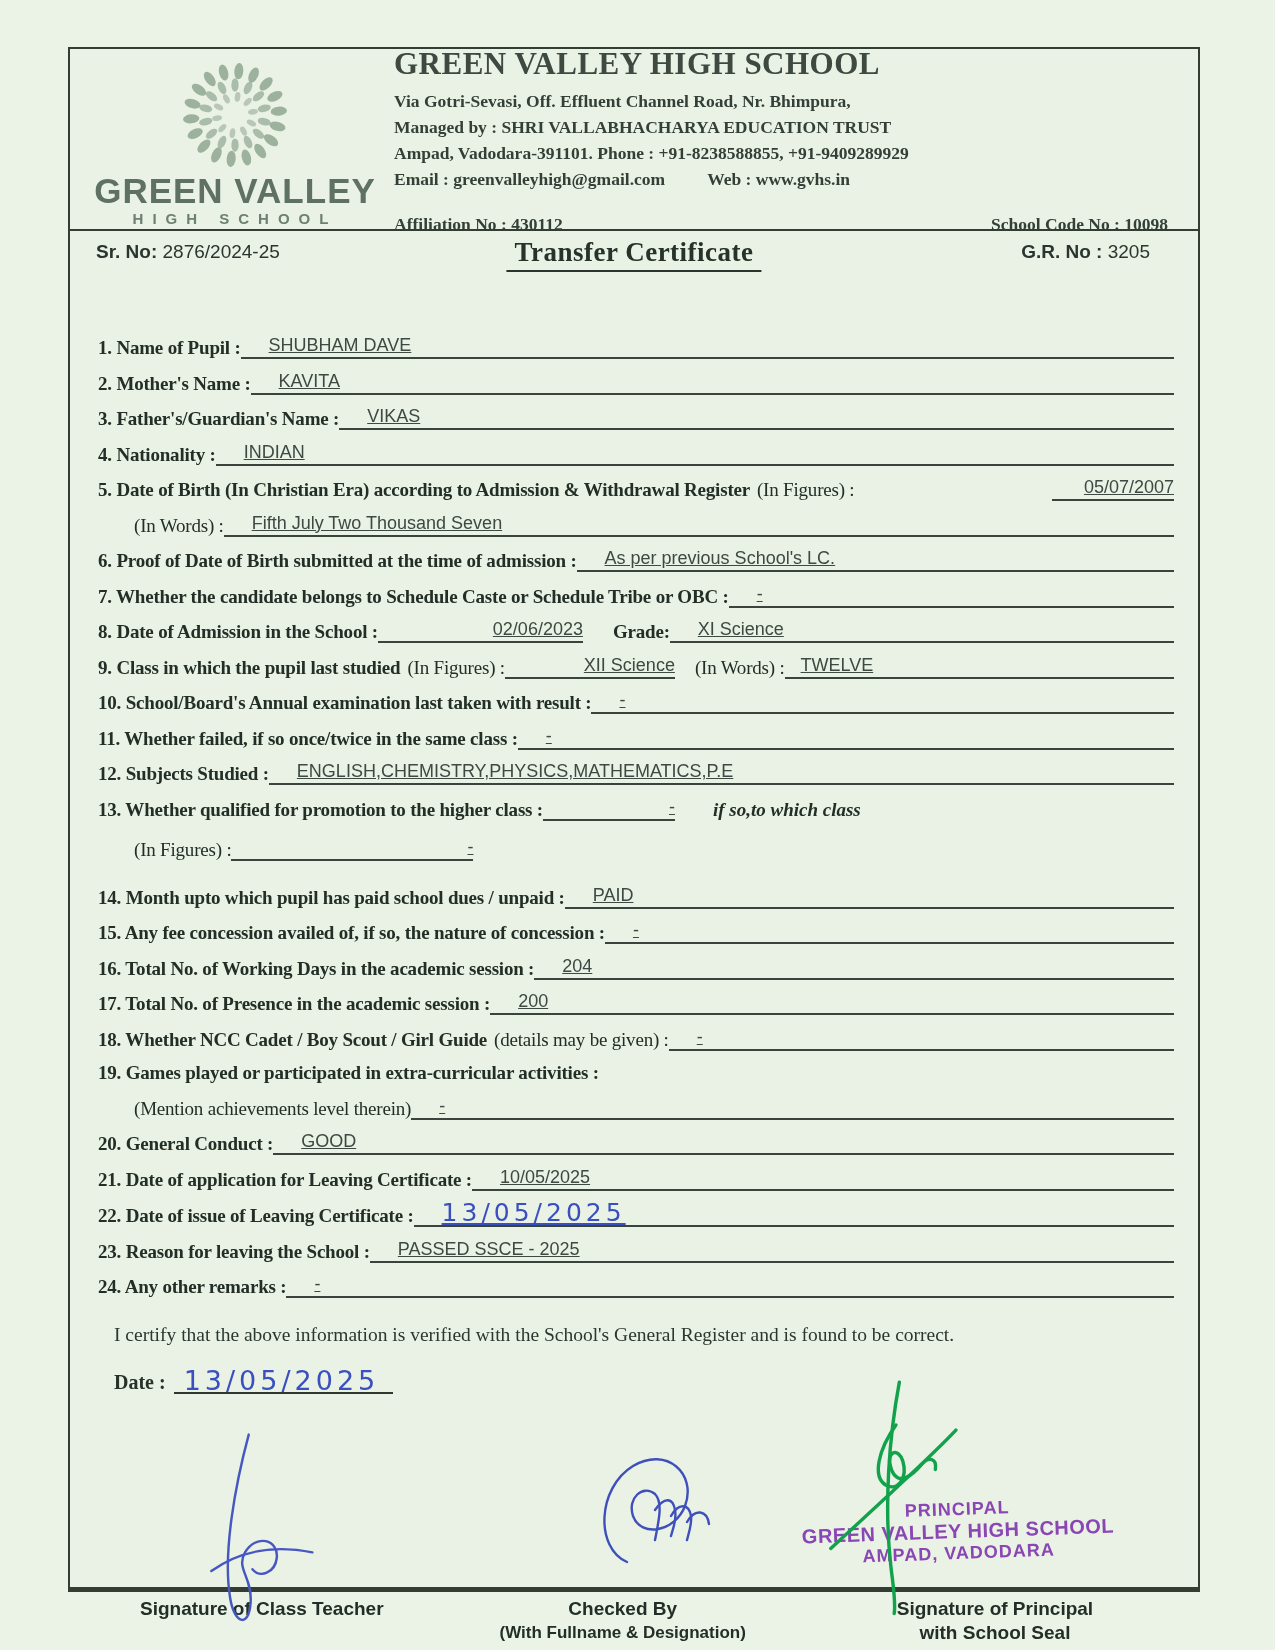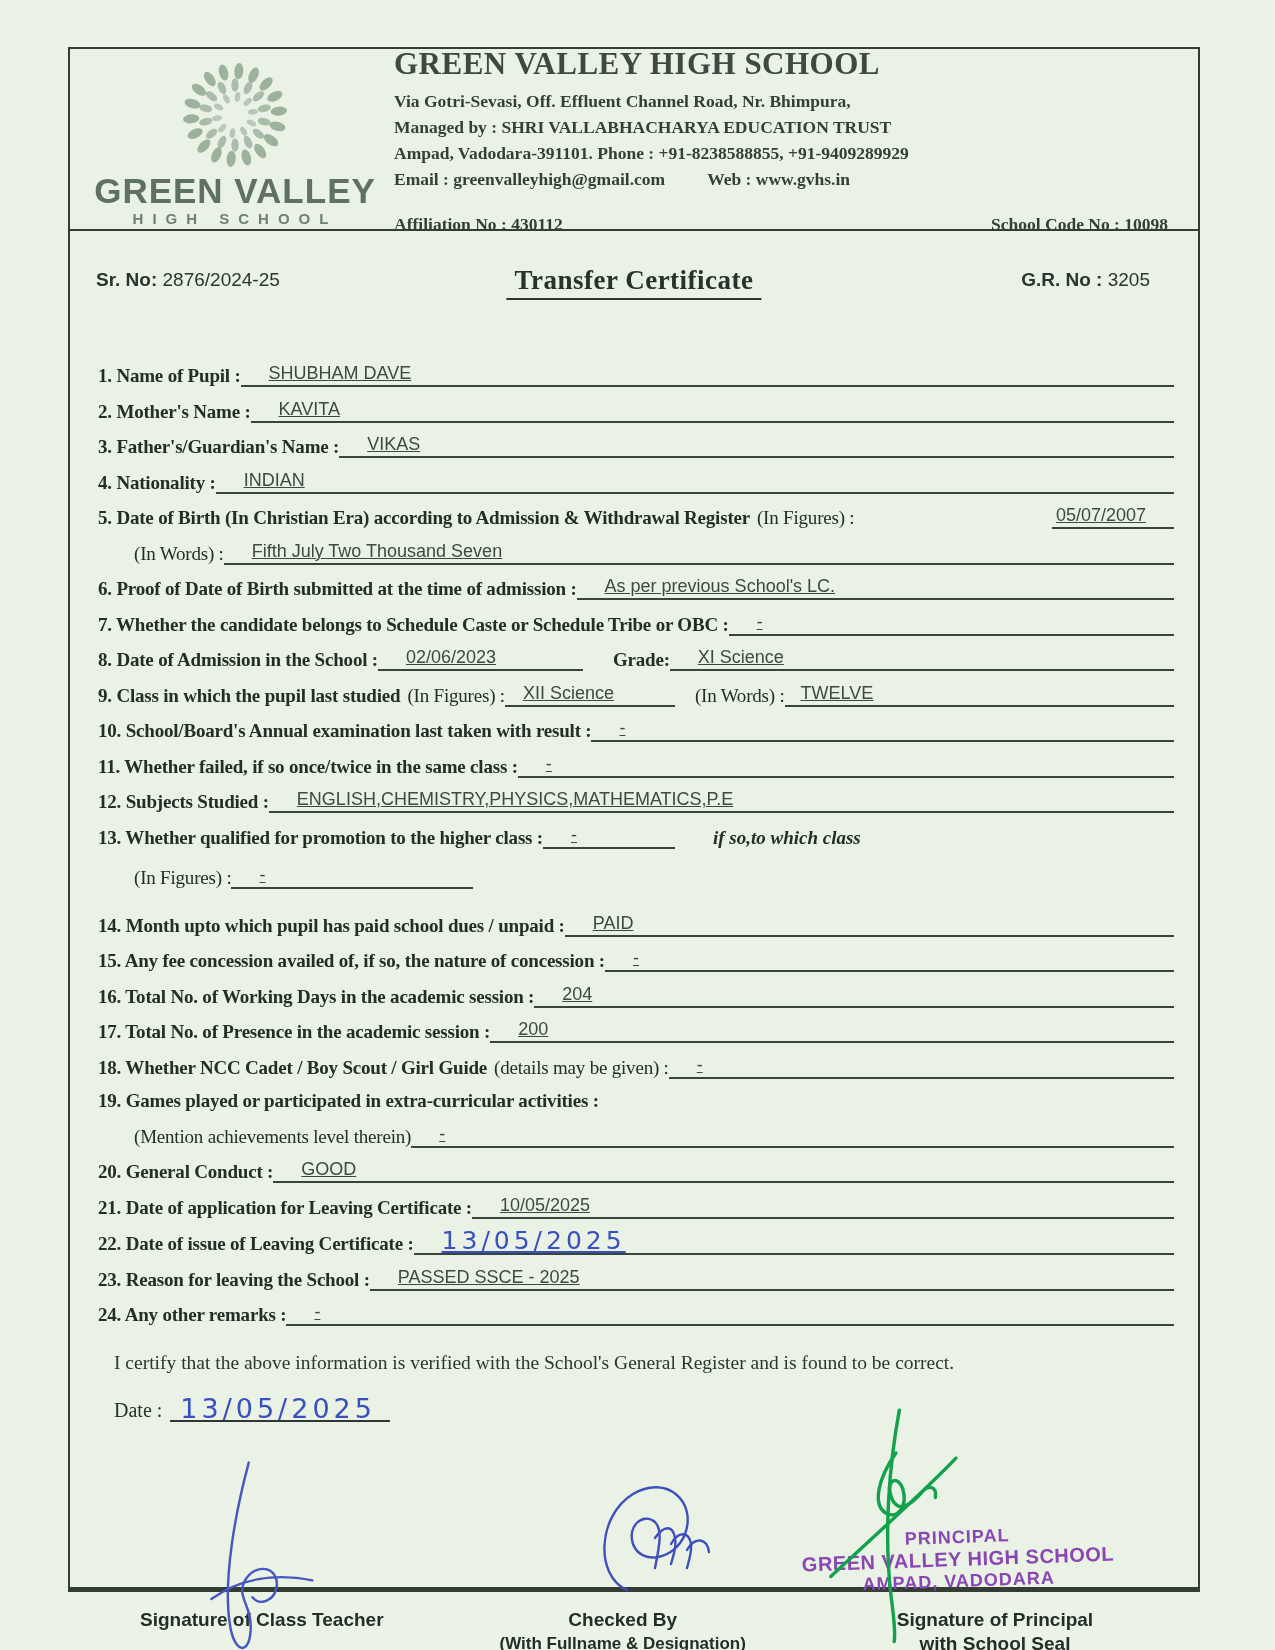--- a/index.html
+++ b/index.html
@@ -24,54 +24,54 @@
   .logo-name{font-family:"Liberation Sans",sans-serif;font-weight:700;font-size:35px;letter-spacing:1px;color:#5e7163;line-height:34px;}
   .logo-sub{font-family:"Liberation Sans",sans-serif;font-weight:600;font-size:15px;letter-spacing:9px;color:#6d8071;margin-top:2px;}
   .school-info{flex:1;padding-left:14px;}
   .school-name{font-size:31px;font-weight:700;color:#3e4a41;letter-spacing:0.5px;margin:0 0 6px 0;}
   .info-line{font-size:17.5px;font-weight:700;color:#333f37;line-height:26px;}
   .info-split{display:flex;}
   .info-gap{display:inline-block;width:42px;}
   .aff-line{display:flex;justify-content:space-between;padding-right:10px;margin-top:19px;font-family:Liberation Serif, serif;}
   .hdr-divider{border-top:2px solid #333d34;margin:0;}
   
-  .title-bar{position:relative;height:46px;padding:0 26px;margin-top:28px;}
+  .title-bar{position:relative;height:46px;padding:0 26px;}
   .sr-no{position:absolute;left:26px;top:10px;font-family:"Liberation Sans",sans-serif;font-size:19px;color:#2b3530;}
   .sr-no b,.gr-no b{font-weight:700;}
   .gr-no{position:absolute;right:48px;top:10px;font-family:"Liberation Sans",sans-serif;font-size:19px;color:#2b3530;}
   .doc-title{position:absolute;left:50%;top:6px;transform:translateX(-50%);font-size:27px;font-weight:700;letter-spacing:0.5px;border-bottom:2.5px solid #2b352e;padding:0 8px 2px 8px;white-space:nowrap;}
   
   .content{padding:0 24px 0 28px;}
   .fl{display:flex;align-items:flex-end;margin-bottom:11.5px;min-height:22px;}
   .lbl{font-size:19px;font-weight:700;color:#222e26;white-space:nowrap;letter-spacing:-0.2px;}
   .lt{font-weight:400;}
   .ind{padding-left:36px;}
   .vline{flex:1;border-bottom:2px solid #39443c;padding:0 0 1px 28px;font-family:"Liberation Sans",sans-serif;font-size:18px;color:#3d4942;white-space:nowrap;text-decoration:underline;}
-  .vfix{flex:none;box-sizing:border-box;}
+  .vfix{flex:none;box-sizing:border-box;text-align:right;}
   .spacer{flex:1;}
   .note{font-size:19px;font-weight:700;font-style:italic;color:#222e26;margin-left:38px;white-space:nowrap;}
   .mt-first{margin-top:58px;}
   .mt-lg{margin-top:24px;}
   .hand{font-family:"DejaVu Sans",sans-serif;color:#3a50c0;font-size:25px;letter-spacing:4px;line-height:22px;}
   
   .certify{margin:26px 24px 0 44px;font-size:19.5px;color:#2b372f;}
   .date-row{margin:24px 0 0 44px;display:flex;align-items:flex-end;}
-  .date-lbl{font-size:20px;font-weight:400;}
+  .date-lbl{font-size:20px;font-weight:700;}
   .date-val{border-bottom:2px solid #2e3831;padding:0 14px 0 10px;margin-left:8px;font-size:27px;}
   .sig-area{position:relative;height:252px;margin-top:6px;}
   .sig-svg{position:absolute;z-index:3;}
   .sig-teacher{left:100px;bottom:8px;}
   .sig-checked{left:505px;bottom:78px;}
   .sig-principal{right:218px;bottom:35px;}
   .stamp{position:absolute;right:60px;bottom:88px;width:360px;text-align:center;transform:rotate(-2deg);z-index:2;
          font-family:"Liberation Sans",sans-serif;font-weight:700;color:#8a46b4;}
   .stamp-l1{font-size:18px;letter-spacing:1px;}
   .stamp-l2{font-size:20px;letter-spacing:0.5px;}
   .stamp-l3{font-size:18px;letter-spacing:1px;}
-  .sig-labels{position:absolute;left:0;right:0;bottom:24px;display:grid;grid-template-columns:34% 30% 36%;z-index:1;margin-top:16px;}
+  .sig-labels{position:absolute;left:0;right:0;bottom:7px;display:grid;grid-template-columns:34% 30% 36%;z-index:1;margin-top:16px;}
   .sig-cell{text-align:center;font-family:"Liberation Sans",sans-serif;font-weight:700;font-size:19px;color:#222e27;line-height:24px;}
   .sig-cell .sub{font-size:17px;}
 </style>
 </head>
 <body>
 
 <div class="sheet">
 
   <div class="header">
     <div class="logo-block">

